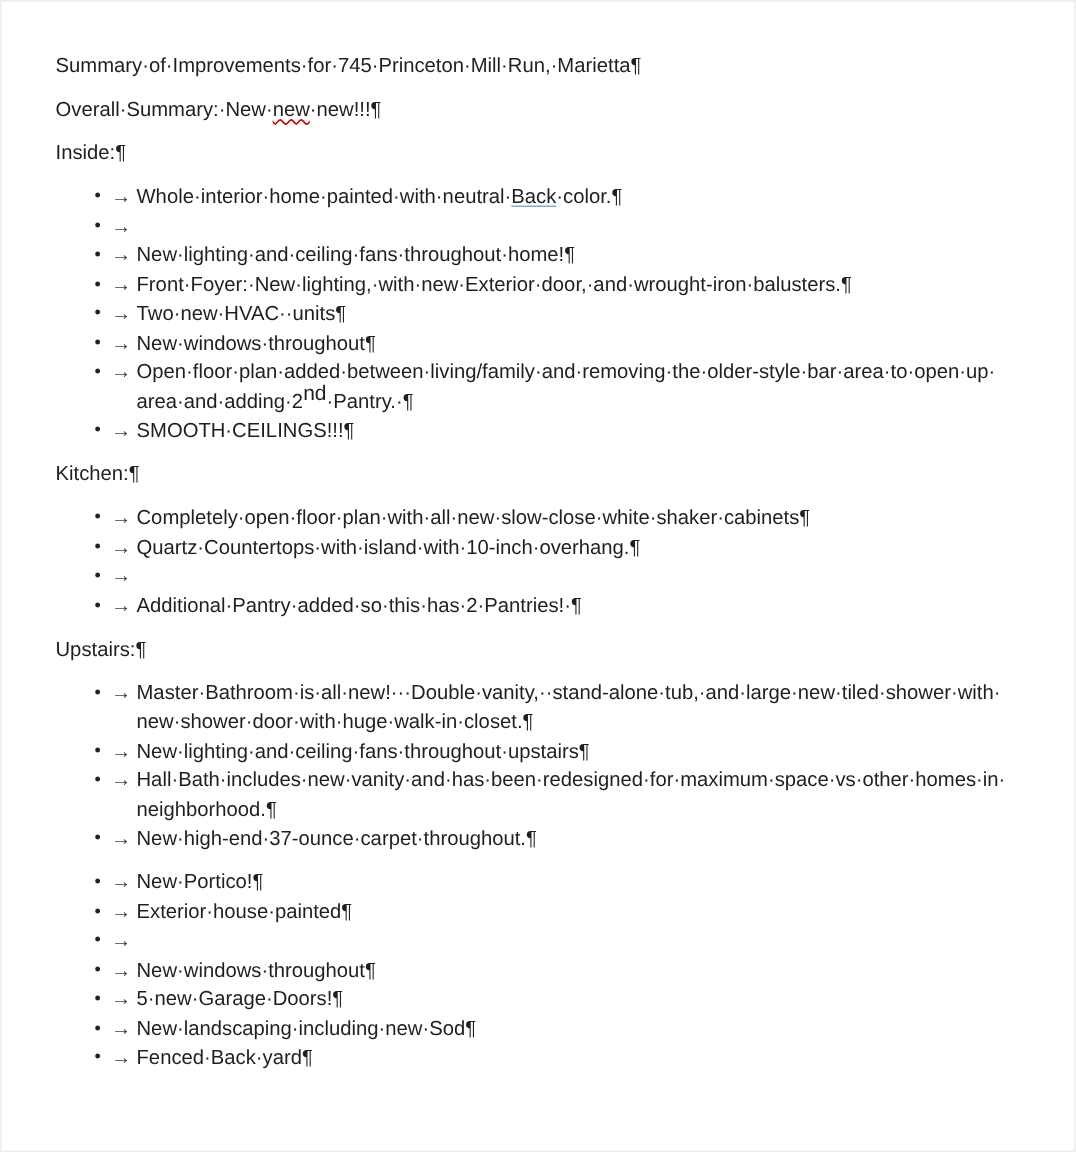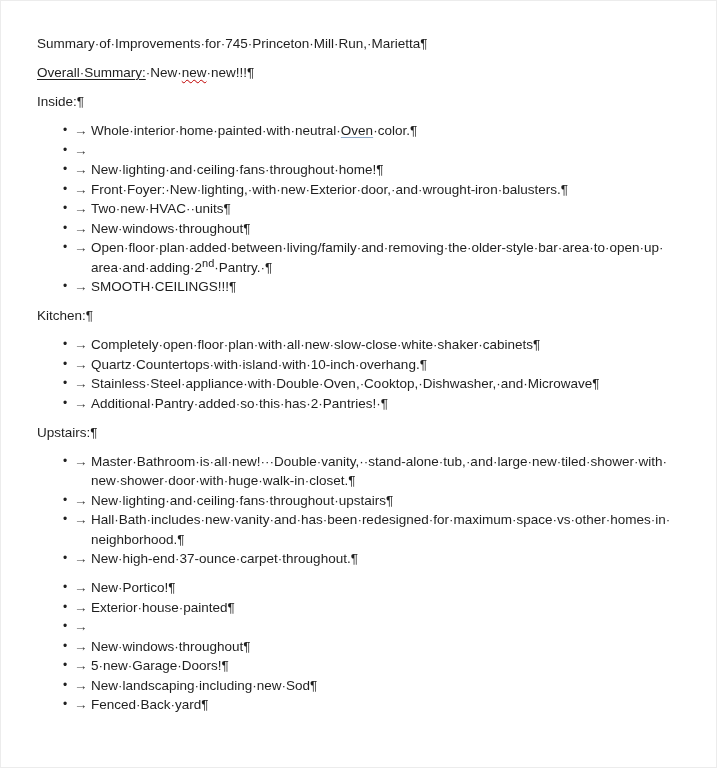--- a/index.html
+++ b/index.html
@@ -43,57 +43,56 @@
     width: 17px;
     color: #3d3d3d;
   }
   .btext {
     flex: none;
     max-width: 622px;
     white-space: pre-wrap;
   }
   .seg { white-space: pre-wrap; }
   .s-underline {
-    text-decoration: underline;
     text-decoration-thickness: 1px;
     text-underline-offset: 2px;
   }
   .s-spell-error {
     text-decoration-line: underline;
     text-decoration-style: wavy;
     text-decoration-color: var(--spell-color, #c00000);
     text-decoration-thickness: 1px;
     text-underline-offset: 2px;
   }
   .s-grammar {
     text-decoration-line: underline;
     text-decoration-style: solid;
     text-decoration-color: var(--grammar-color, #8ea9c8);
     text-decoration-thickness: 1px;
     text-underline-offset: 2px;
   }
   .s-superscript {
-    font-size: 11px;
+    font-size: 14px;
     vertical-align: super;
     line-height: 0;
   }
 </style>
 </head>
 <body style="--spell-color: #c00000; --grammar-color: #8ea9c8; color: rgb(31, 31, 31);">
 
 <div class="doc">
   <p class="para"><span class="seg s-plain">Summary·​of·​Improvements·​for·​745·​Princeton·​Mill·​Run,·​Marietta¶</span></p>
   <p class="para"><span class="seg s-underline">Overall·​Summary:</span><span class="seg s-plain">·​New·​</span><span class="seg s-spell-error">new</span><span class="seg s-plain">·​new!!!¶</span></p>
   <div id="sections">
       <p class="para heading">Inside:¶</p>
       <ul class="bullets">
         <li>
           <span class="bullet">•</span>
           <span class="tabarrow">→</span>
-          <span class="btext"><span class="seg s-plain">Whole·​interior·​home·​painted·​with·​neutral·​</span><span class="seg s-grammar">Oven</span><span class="seg s-plain">·​color.¶</span></span>
+          <span class="btext"><span class="seg s-plain">Whole·​interior·​home·​painted·​with·​neutral·​</span><span class="seg s-grammar">Back</span><span class="seg s-plain">·​color.¶</span></span>
         </li>
         <li>
           <span class="bullet">•</span>
           <span class="tabarrow">→</span>
         </li>
         <li>
           <span class="bullet">•</span>
           <span class="tabarrow">→</span>
           <span class="btext"><span class="seg s-plain">New·​lighting·​and·​ceiling·​fans·​throughout·​home!¶</span></span>
         </li>
@@ -132,21 +131,20 @@
           <span class="btext"><span class="seg s-plain">Completely·​open·​floor·​plan·​with·​all·​new·​slow-close·​white·​shaker·​cabinets¶</span></span>
         </li>
         <li>
           <span class="bullet">•</span>
           <span class="tabarrow">→</span>
           <span class="btext"><span class="seg s-plain">Quartz·​Countertops·​with·​island·​with·​10-inch·​overhang.¶</span></span>
         </li>
         <li>
           <span class="bullet">•</span>
           <span class="tabarrow">→</span>
-          <span class="btext"><span class="seg s-plain">Stainless·​Steel·​appliance·​with·​Double·​Oven,·​Cooktop,·​Dishwasher,·​and·​Microwave¶</span></span>
         </li>
         <li>
           <span class="bullet">•</span>
           <span class="tabarrow">→</span>
           <span class="btext"><span class="seg s-plain">Additional·​Pantry·​added·​so·​this·​has·​2·​Pantries!·​¶</span></span>
         </li>
       </ul>
       <p class="para heading">Upstairs:¶</p>
       <ul class="bullets">
         <li>

